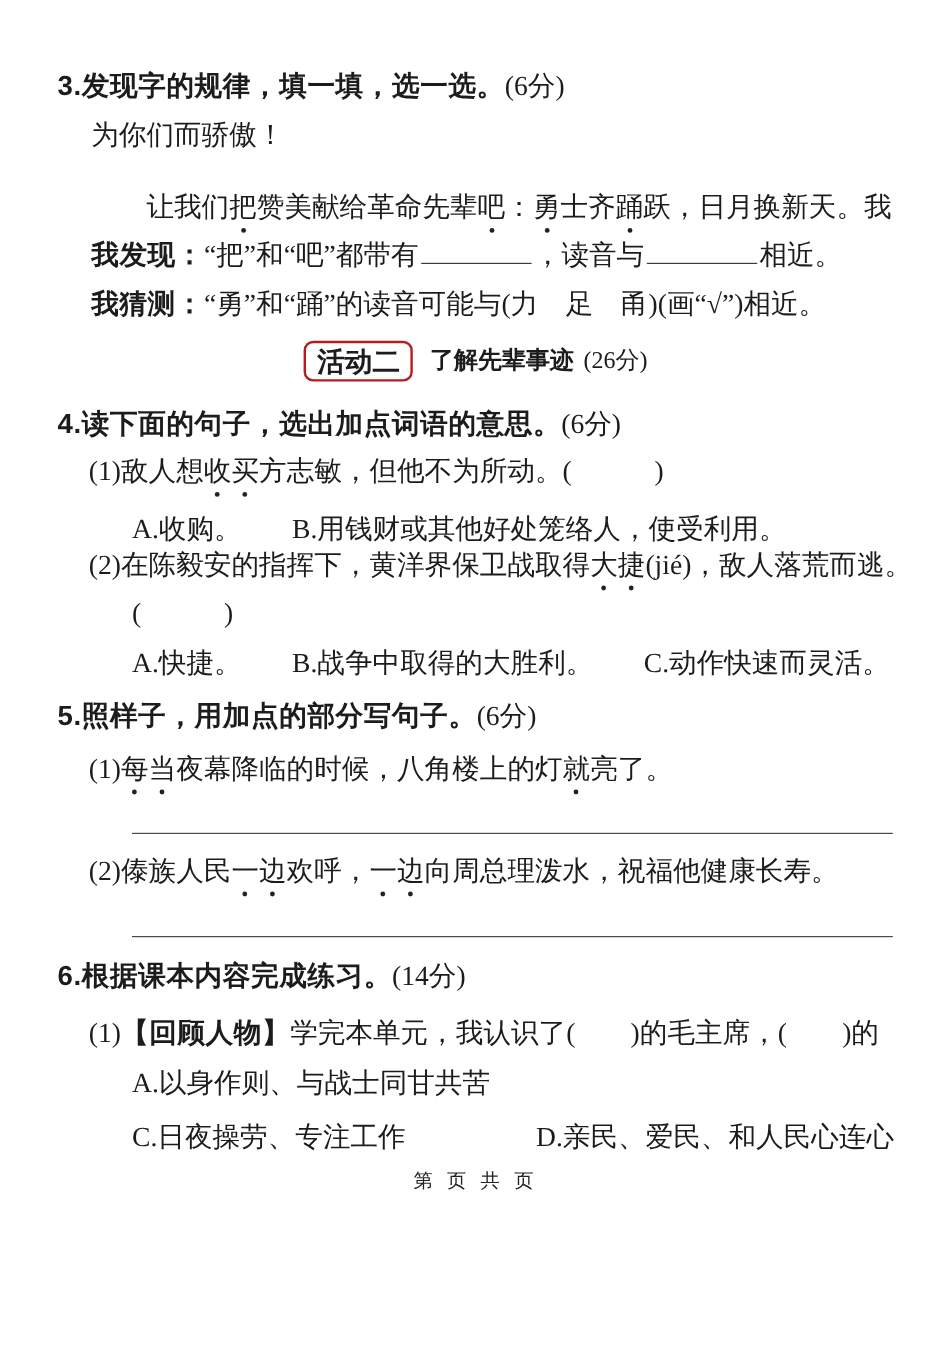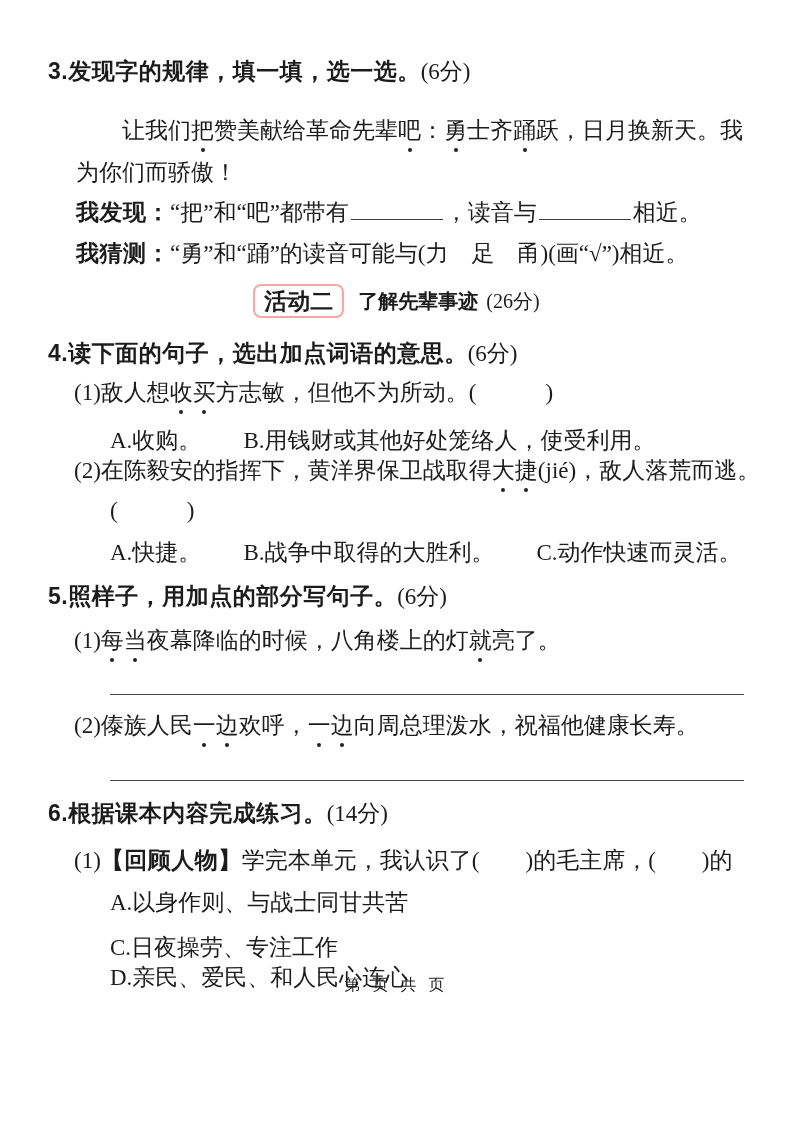--- a/index.html
+++ b/index.html
@@ -60,21 +60,21 @@
     align-items: center;
     justify-content: center;
     height: 38px;
     line-height: 38px;
     white-space: nowrap;
   }
   .banner-box {
     font-family: "Liberation Sans", sans-serif;
     font-weight: 700;
     font-size: 23px;
-    border: 2px solid #fca5a5;
+    border: 2px solid #b91c1c;
     border-radius: 8px;
     padding: 0 9px;
     line-height: 30px;
   }
   .banner-title {
     font-family: "Liberation Sans", sans-serif;
     font-weight: 700;
     font-size: 20px;
     margin-left: 14px;
   }
@@ -84,42 +84,42 @@
     margin-left: 8px;
   }
   .ans-line {
     border: none;
     border-top: 1.6px solid #4a4a4a;
     height: 0;
     width: 634px;
     margin: 38px 0 0 62px;
   }
   .ans-line.second { margin-top: 39px; }
-  .opt-cols { display: flex; flex-direction: column; }
+  .opt-cols { display: flex; }
   .opt-cols .col-a { display: inline-block; width: 345px; }
   .footer {
     font-size: 16px;
     letter-spacing: 4px;
     text-align: center;
     height: 20px;
     line-height: 20px;
     color: #222;
     font-family: "Liberation Serif", serif;
   }
 </style>
 </head>
 <body>
 
 <div class="page">
 
   <div class="row"><span class="s-bold">3.发现字的规律，填一填，选一选。</span><span class="s-score">(6分)</span></div>
 
+  <div class="row indent-para" style="margin-top:12px"><span>为你们而骄傲！</span></div>
+
   <div class="row indent-first" style="margin-top:30px"><span>让我们</span><span class="s-dot"><span class="dotchar">把</span></span><span>赞美献给革命先辈</span><span class="s-dot"><span class="dotchar">吧</span></span><span>：</span><span class="s-dot"><span class="dotchar">勇</span></span><span>士齐</span><span class="s-dot"><span class="dotchar">踊</span></span><span>跃，日月换新天。我</span></div>
-
-  <div class="row indent-para" style="margin-top:12px"><span>为你们而骄傲！</span></div>
 
   <div class="row indent-para" style="margin-top:8px"><span class="s-bold">我发现：</span><span>“把”和“吧”都带有</span><span class="s-blank"></span><span>，读音与</span><span class="s-blank"></span><span>相近。</span></div>
 
   <div class="row indent-para" style="margin-top:12px"><span class="s-bold">我猜测：</span><span>“勇”和“踊”的读音可能与(力　足　甬)(画“√”)相近。</span></div>
 
   <div class="banner" style="margin-top:14px">
     <span class="banner-box">活动二</span>
     <span class="banner-title">了解先辈事迹</span>
     <span class="banner-score">(26分)</span>
   </div>

